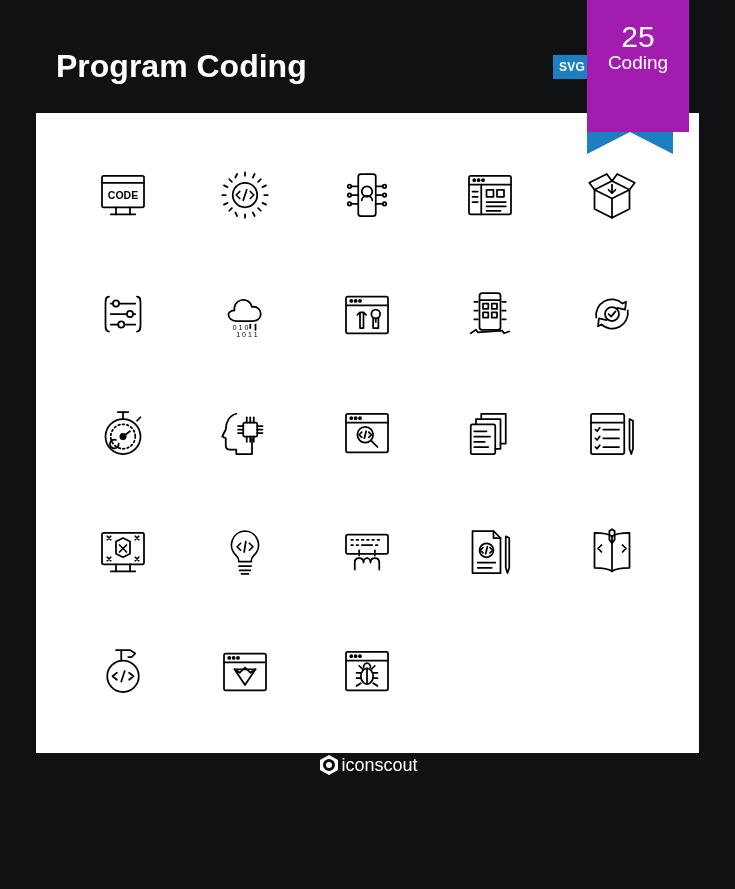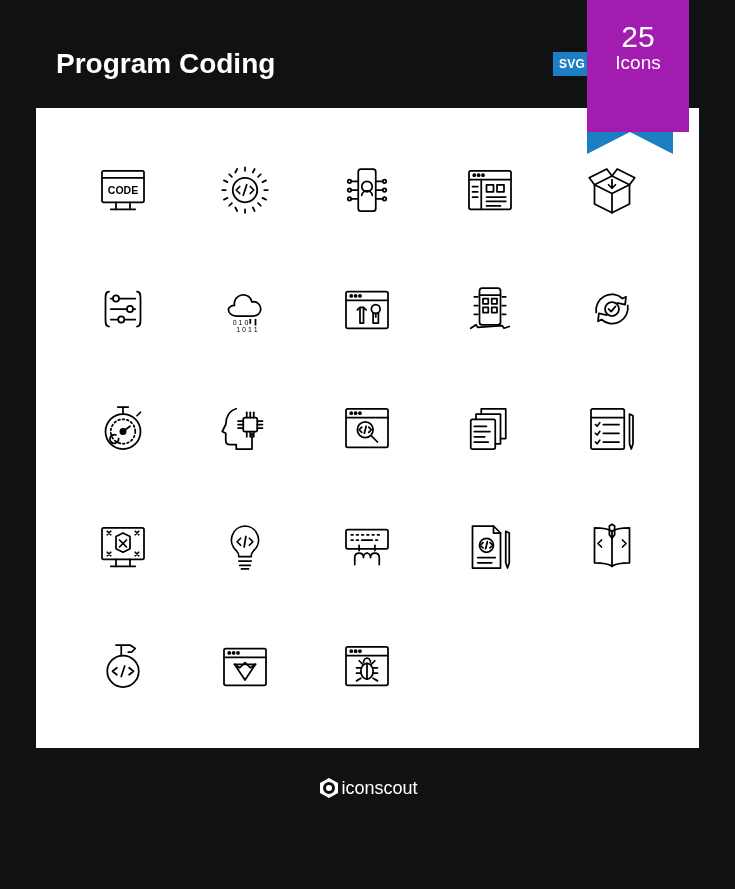--- a/index.html
+++ b/index.html
@@ -1,41 +1,41 @@
 <!DOCTYPE html>
 <html><head>
 <meta charset="utf-8">
 <style>
 *{box-sizing:border-box;margin:0;padding:0}
 body{background:#101112;font-family:-apple-system,Segoe UI,Helvetica,Arial,sans-serif;width:735px;height:889px;overflow:hidden;position:relative}
 .header{display:flex;align-items:center;padding:48px 56px 28px}
-.title{color:#fff;font-size:28px;font-weight:700}
+.title{color:#fff;font-size:32px;font-weight:700}
 .format-badges{display:flex;margin-left:auto;margin-right:12px}
 .badge{color:#fff;font-size:12px;font-weight:600;padding:5px 6px;letter-spacing:.3px}
 .badge.svg{background:#1b7fc2}
 .badge.eps{background:#e68a1f}
 .badge.png{background:#27a82e}
 .ribbon{position:absolute;top:0;right:46px;width:102px;height:132px;background:#a21caf;color:#fff;text-align:center;padding-top:22px}
 .ribbon::after{content:'';position:absolute;bottom:-22px;left:0;border-left:43px solid #1b7fc2;border-right:43px solid #1b7fc2;border-bottom:22px solid transparent}
 .ribbon .count{font-size:30px;font-weight:400;line-height:1}
 .ribbon .label{font-size:19px;font-weight:400}
 .pack{background:#fff;margin:0 36px;padding:44px 50px;height:640px}
 .grid{display:grid;grid-template-columns:repeat(5,1fr);grid-template-rows:repeat(5,1fr);gap:44px 48px;height:100%}
 .cell{display:flex;align-items:center;justify-content:center}
 .cell svg{width:56px;height:56px;stroke:#000;stroke-width:2;fill:none;stroke-linecap:round;stroke-linejoin:round}
-.footer{display:flex;align-items:center;justify-content:center;gap:0;padding:28px;color:#fff;font-size:18px;font-weight:500}
+.footer{display:flex;align-items:center;justify-content:center;gap:0;color:#fff;font-size:18px;font-weight:500}
 .footer svg{width:24px;height:24px}
 text{font-family:Arial,sans-serif;stroke:none;fill:#000}
 </style>
 </head>
 <body>
 
 <div class="ribbon">
   <div class="count">25</div>
-  <div class="label">Icons</div>
+  <div class="label">Coding</div>
 </div>
 
 <div class="header">
   <div class="title">Program Coding</div>
   <div class="format-badges">
     <span class="badge svg">SVG</span>
     <span class="badge eps">EPS</span>
     <span class="badge png">PNG</span>
   </div>
 </div>

